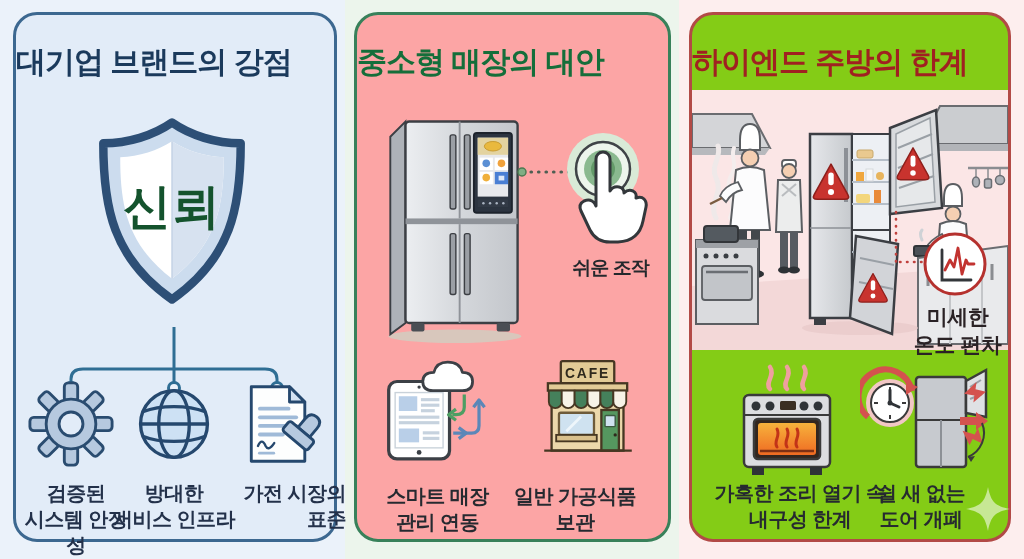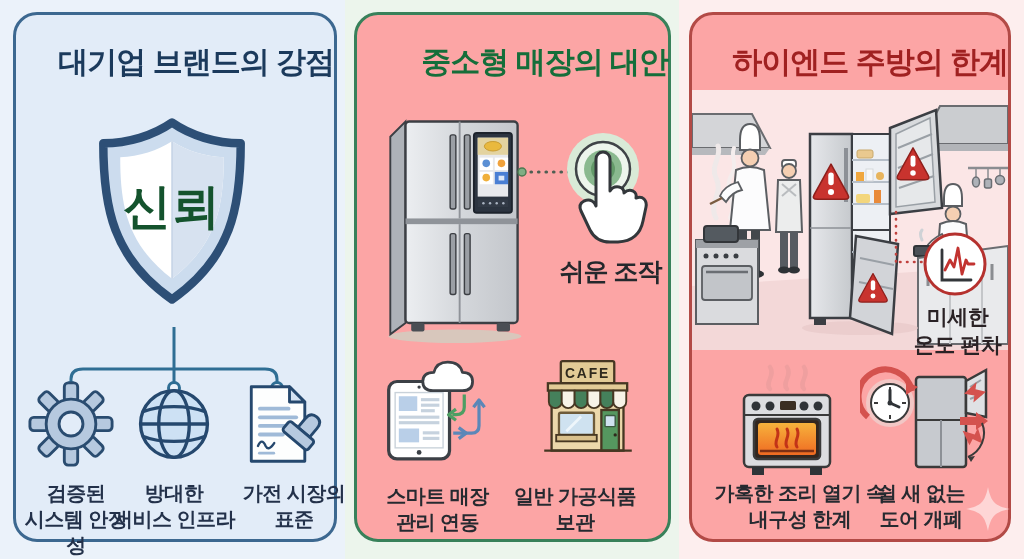--- a/index.html
+++ b/index.html
@@ -5,34 +5,34 @@
   html,body{margin:0;padding:0;background:#ffffff;}
   .canvas{position:relative;width:1024px;height:559px;overflow:hidden;
           font-family:"Liberation Sans", sans-serif;background:#fff;}
   .strip{position:absolute;top:0;bottom:0;}
   .strip.s-left{left:0;width:345px;background:#ebf2fa;}
   .strip.s-mid{left:345px;width:334px;background:#ecf5ec;}
   .strip.s-right{left:679px;width:345px;background:#fdeeee;}
   .panel{position:absolute;top:12px;height:530px;border-radius:24px;border:3px solid;box-sizing:border-box;}
   .panel.p-left{left:13px;width:324px;background:#e2ecf8;border-color:#3c6890;}
   .panel.p-mid{left:354px;width:317px;background:#fca5a5;border-color:#38815a;}
-  .panel.p-right{left:689px;width:322px;background:#fca5a5;border-color:#b24a46;}
-  .panel-title{position:absolute;top:27px;left:0;right:0;text-align:right;
+  .panel.p-right{left:689px;width:322px;background:#84cc16;border-color:#b24a46;}
+  .panel-title{position:absolute;top:27px;left:0;right:0;text-align:left;
                font-size:30px;font-weight:800;letter-spacing:-1px;}
   .p-left .panel-title{color:#1b3a5c;}
   .p-mid .panel-title{color:#156e3a;}
   .p-right .panel-title{color:#a02121;}
   .abs{position:absolute;}
   .item-label{position:absolute;text-align:center;font-weight:700;font-size:20px;
               line-height:1.3;color:#262a30;white-space:pre-line;letter-spacing:-0.5px;}
   .p-left .item-label{color:#23314a;}
   .shield-word{position:absolute;left:76px;top:160px;width:160px;text-align:center;
                font-size:48px;font-weight:800;color:#14532d;letter-spacing:1px;}
   .touch-label{position:absolute;left:176px;top:240px;width:155px;text-align:center;
-               font-size:25px;font-weight:800;color:#24282c;letter-spacing:-1px;}
+               font-size:19px;font-weight:800;color:#24282c;letter-spacing:-1px;}
   .badge-label{position:absolute;left:188px;top:288px;width:155px;text-align:center;
                font-size:21px;font-weight:800;color:#2a2225;line-height:1.35;white-space:pre-line;letter-spacing:-0.5px;}
   svg{display:block;}
 </style>
 </head>
 <body>
 
 <div class="canvas">
   <div class="strip s-left"></div>
   <div class="strip s-mid"></div>
@@ -108,21 +108,21 @@
       <g transform="translate(63,60) rotate(40)">
         <path d="M-6,-10 L-6,-22 Q-6,-31 2,-31 Q10,-31 10,-22 L10,-10 Z" fill="#b6c9df" stroke="#25486e" stroke-width="3" stroke-linejoin="round"></path>
         <rect x="-17" y="-10" width="34" height="13" rx="3" fill="#b6c9df" stroke="#25486e" stroke-width="3"></rect>
       </g>
     </svg>
 
     <div class="item-label" style="left:0;top:465px;width:120px;">검증된
 시스템 안정성</div>
     <div class="item-label" style="left:93px;top:465px;width:130px;">방대한
 서비스 인프라</div>
-    <div class="item-label" style="left:219px;top:465px;width:118px;">가전 시장의
+    <div class="item-label" style="left:212px;top:465px;width:118px;text-align:right;">가전 시장의
 표준</div>
   </div>
 
   <div class="panel p-mid">
     <div class="panel-title">중소형 매장의 대안</div>
 
     <svg class="abs" style="left:20px;top:92px;" width="152" height="240" viewBox="0 0 160 250">
       <defs>
         <linearGradient id="frG" x1="0" y1="0" x2="1" y2="0">
           <stop offset="0" stop-color="#eceef1"></stop>

